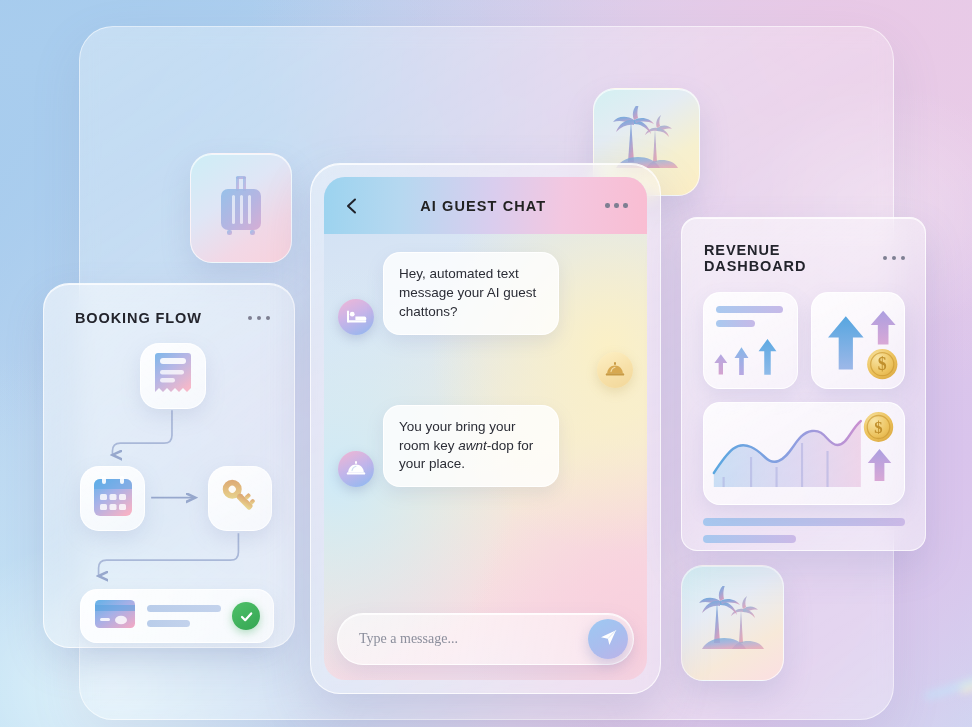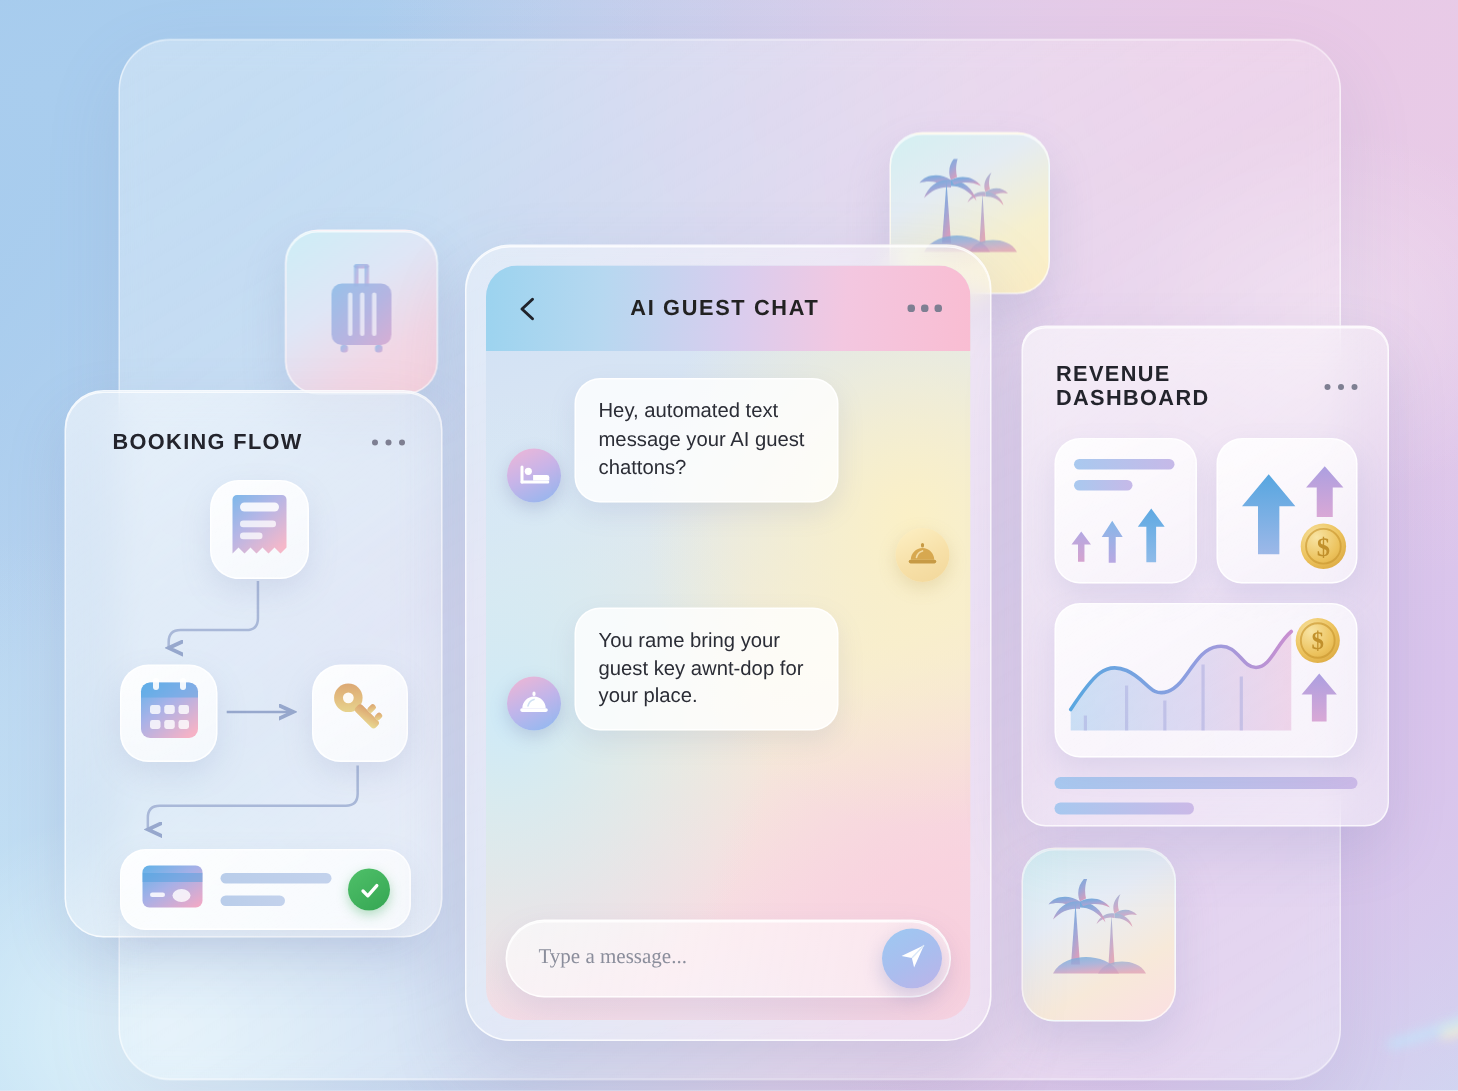--- a/index.html
+++ b/index.html
@@ -133,21 +133,21 @@
   .tile-palm-top {
     left: 593px; top: 88px; width: 107px; height: 108px;
     background: linear-gradient(150deg, #d3f0f2 0%, #e4ecf3 34%, #f6f0cf 68%, #fdeec4 100%);
   }
   .tile-palm-bottom {
     left: 681px; top: 565px; width: 103px; height: 116px;
     background: linear-gradient(150deg, #d6f2f5 0%, #e7edf6 36%, #f7e9d9 70%, #fbdfe2 100%);
   }
 
   
-  #booking-flow { left: 43px; top: 260px; width: 252px; height: 365px; }
+  #booking-flow { left: 43px; top: 283px; width: 252px; height: 365px; }
   #booking-flow .head {
     display: flex; align-items: center; justify-content: space-between;
     padding: 26px 24px 0 31px;
   }
   .bf-body { position: relative; height: 295px; }
   .icon-box {
     position: absolute;
     border-radius: 19px;
     background: linear-gradient(150deg, rgba(255,255,255,.92), rgba(255,255,255,.66));
     border: 1px solid rgba(255,255,255,.85);
@@ -242,21 +242,21 @@
     background: rgba(255,255,255,.80);
     color: #2b2d36;
     border: 1px solid rgba(255,255,255,.9);
     box-shadow: 0 7px 17px rgba(120,130,180,.15);
   }
   .bubble.out {
     background: linear-gradient(105deg, #8fc3ef 0%, #9bb9ef 48%, #b3abe8 100%);
     color: #fff;
     box-shadow: 0 7px 17px rgba(120,130,185,.26);
   }
-  .bubble .ital { }
+  .bubble .ital { font-style: italic; }
   .composer {
     margin: 0 13px 15px 13px;
     height: 52px;
     border-radius: 26px;
     background: linear-gradient(100deg, rgba(255,255,255,.62), rgba(255,255,255,.46));
     border: 1px solid rgba(255,255,255,.85);
     box-shadow: 0 8px 20px rgba(120,130,180,.15), inset 0 1px 0 rgba(255,255,255,.8);
     display: flex; align-items: center;
     padding: 0 5px 0 21px;
   }
@@ -569,21 +569,21 @@
 
       <div class="msg-row in">
         <div class="avatar av-bell-blue">
           <svg width="20" height="18" viewBox="0 0 20 18">
             <rect x="9" y="1" width="2" height="3" rx="1" fill="#fff"></rect>
             <path d="M2.2 12.2c0-4.3 3.5-7.8 7.8-7.8s7.8 3.5 7.8 7.8z" fill="#fff"></path>
             <rect x="0.8" y="12.2" width="18.4" height="2.4" rx="1.2" fill="#fff"></rect>
             <path d="M6 10.6c.5-2.3 2-3.8 4-4.3" fill="none" stroke="#cfe0f2" stroke-width="1.1" stroke-linecap="round"></path>
           </svg>
         </div>
-        <div class="bubble in"><span>You rame bring your guest key </span><span class="ital">awnt</span><span>-dop for your place.</span></div>
+        <div class="bubble in"><span>You your bring your room key </span><span class="ital">awnt</span><span>-dop for your place.</span></div>
       </div>
 
     </div>
 
     <div class="composer">
       <input class="composer-input" value="" placeholder="Type a message..." style="">
       <button class="send-btn">
         <span>
           <svg width="19" height="19" viewBox="0 0 19 19">
             <path d="M2 9.3 L17 2.2 L10.4 17 L8.9 10.7 Z" fill="#fff"></path>

